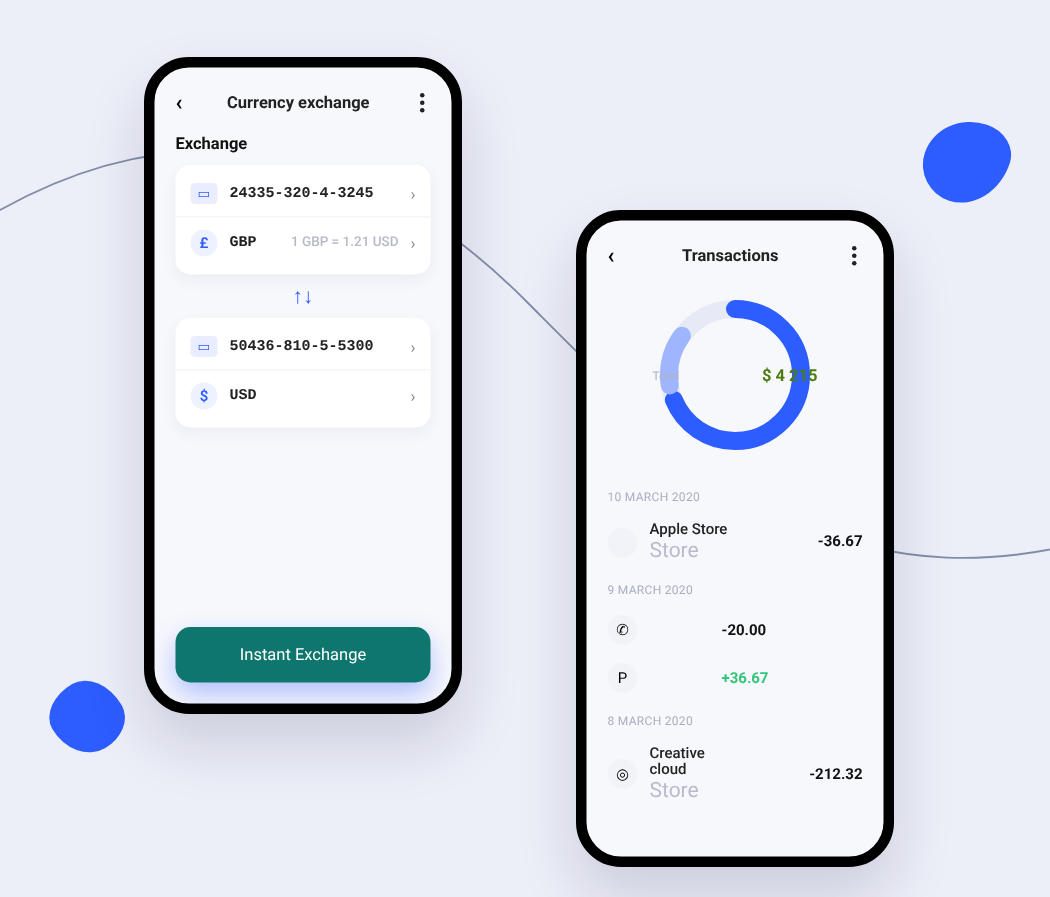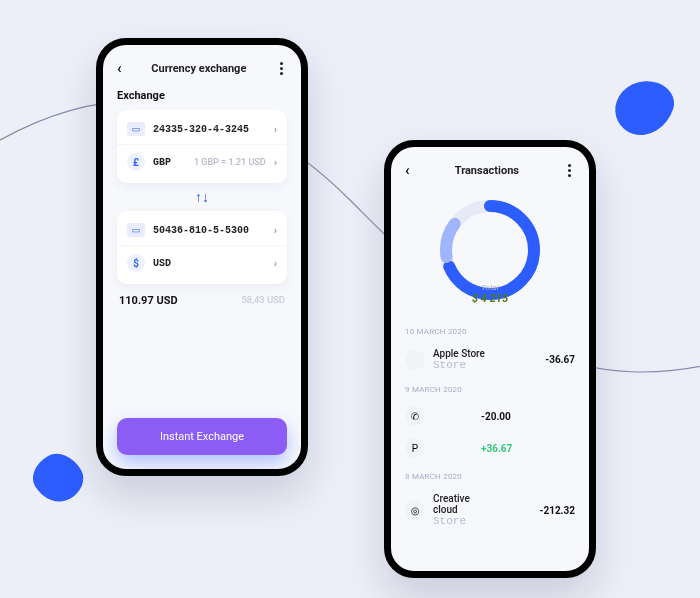--- a/index.html
+++ b/index.html
@@ -83,44 +83,44 @@
     display:flex; align-items:center; justify-content:center; font-size:10px; color:#2d5cff; font-weight:600;
   }
   .amount-row { display:flex; justify-content:space-between; padding: 10px 2px 4px; }
   .amount-row .amt { font-size:11px; font-weight:700; color:#111; }
   .amount-row .bal { font-size:9.5px; color:#c1c4d2; }
   .swap {
     align-self:center; margin: 6px 0; color:#2d5cff; font-size:14px; cursor:pointer;
   }
   .cta {
     margin-top:auto;
-    background:#8b5cf6; color:#fff; text-align:center;
+    background:#0f766e; color:#fff; text-align:center;
     padding:12px; border-radius:10px; font-size:11px; cursor:pointer;
     box-shadow: 0 8px 18px rgba(45,92,255,0.35);
   }
 
   
   .donut-wrap { display:flex; justify-content:center; padding: 6px 0 14px; }
   .donut { position:relative; width:110px; height:110px; }
   .donut svg { transform: rotate(-90deg); }
-  .donut .center { position:absolute; inset:0; display:flex; flex-direction:column; align-items:center; justify-content:flex-end;font-style:italic; }
+  .donut .center { position:absolute; inset:0; display:flex; flex-direction:row; align-items:center; justify-content:space-between; }
   .donut .center .lbl { font-size:8px; color:#aeb2c4; }
   .donut .center .val { font-size:11px; font-weight:700; color:#4d7c0f; }
 
   .date-lbl { font-size:8px; color:#a9adc0; letter-spacing:0.2px; margin: 8px 0 6px; }
   .tx {
     display:flex; align-items:center; gap:8px; padding:6px 0;
   }
   .tx .ico {
     width:20px; height:20px; border-radius:50%; background:#f2f3f9;
     display:flex; align-items:center; justify-content:center; font-size:10px;
   }
   .tx .meta { flex:1; }
   .tx .meta .n { font-size:10px; color:#222; font-weight:500; }
-  .tx .meta .s { font-size:11px; color:#b8bbcb;font-family:Liberation Mono, monospace; }
+  .tx .meta .s { font-size:14px; color:#b8bbcb; }
   .tx .v { font-size:10px; font-weight:700;margin-left:48px; }
   .v.neg { color:#111; }
   .v.pos { color:#34c57a; }
 </style>
 </head>
 <body>
 
 <svg class="wave" viewBox="0 0 700 598">
   <path d="M -60 180 C 120 40, 260 110, 350 200 C 460 310, 560 420, 760 350" fill="none" stroke="#2f3a66" stroke-width="1.2" opacity="0.55"></path>
 </svg>
@@ -161,24 +161,20 @@
       <div class="row">
         <div class="badge">▭</div>
         <div class="txt">50436-810-5-5300</div>
         <div class="chev">›</div>
       </div>
       <div class="row">
         <div class="circ">$</div>
         <div class="txt">USD</div>
         <div class="chev">›</div>
       </div>
-    </div>
-    <div class="amount-row">
-      <div class="amt">110.97 USD</div>
-      <div class="bal">58,43 USD</div>
     </div>
 
     <div class="cta">Instant Exchange</div>
   </div>
 </div>
 
 <div class="phone p2">
   <div class="screen">
     <div class="hdr">
       <div class="chev-back">‹</div>

